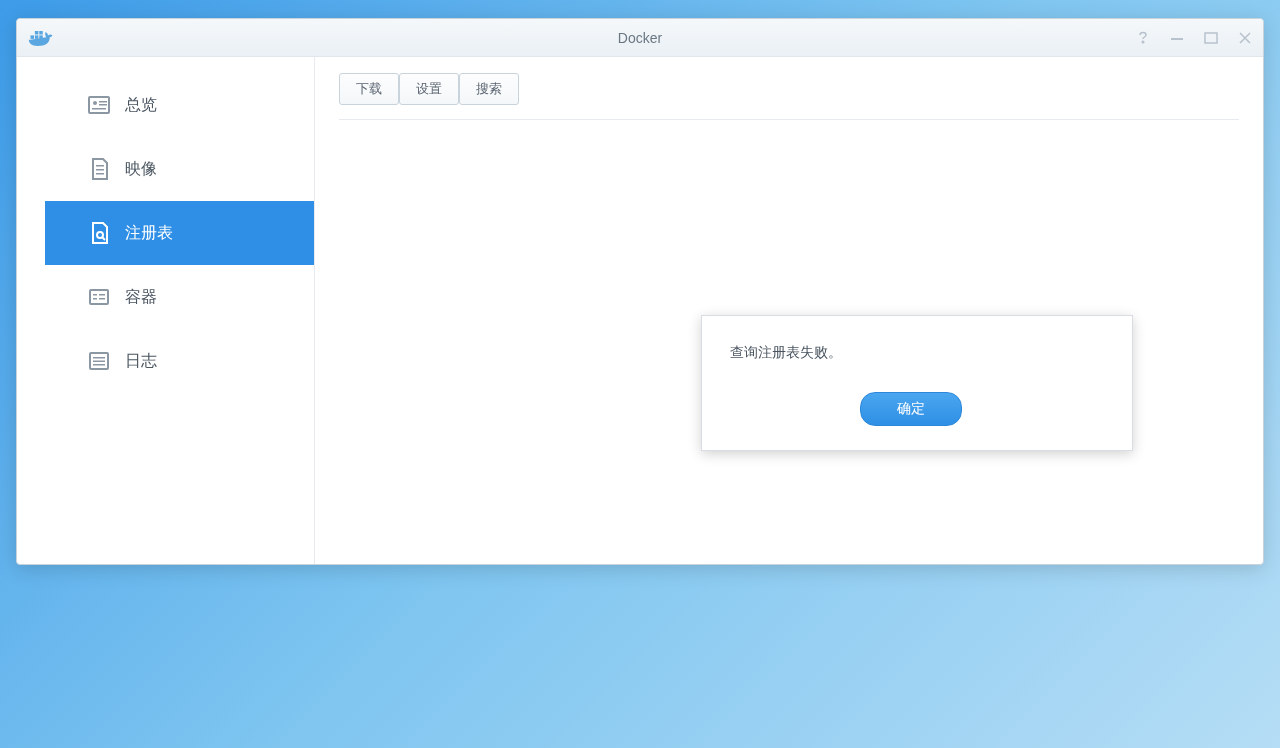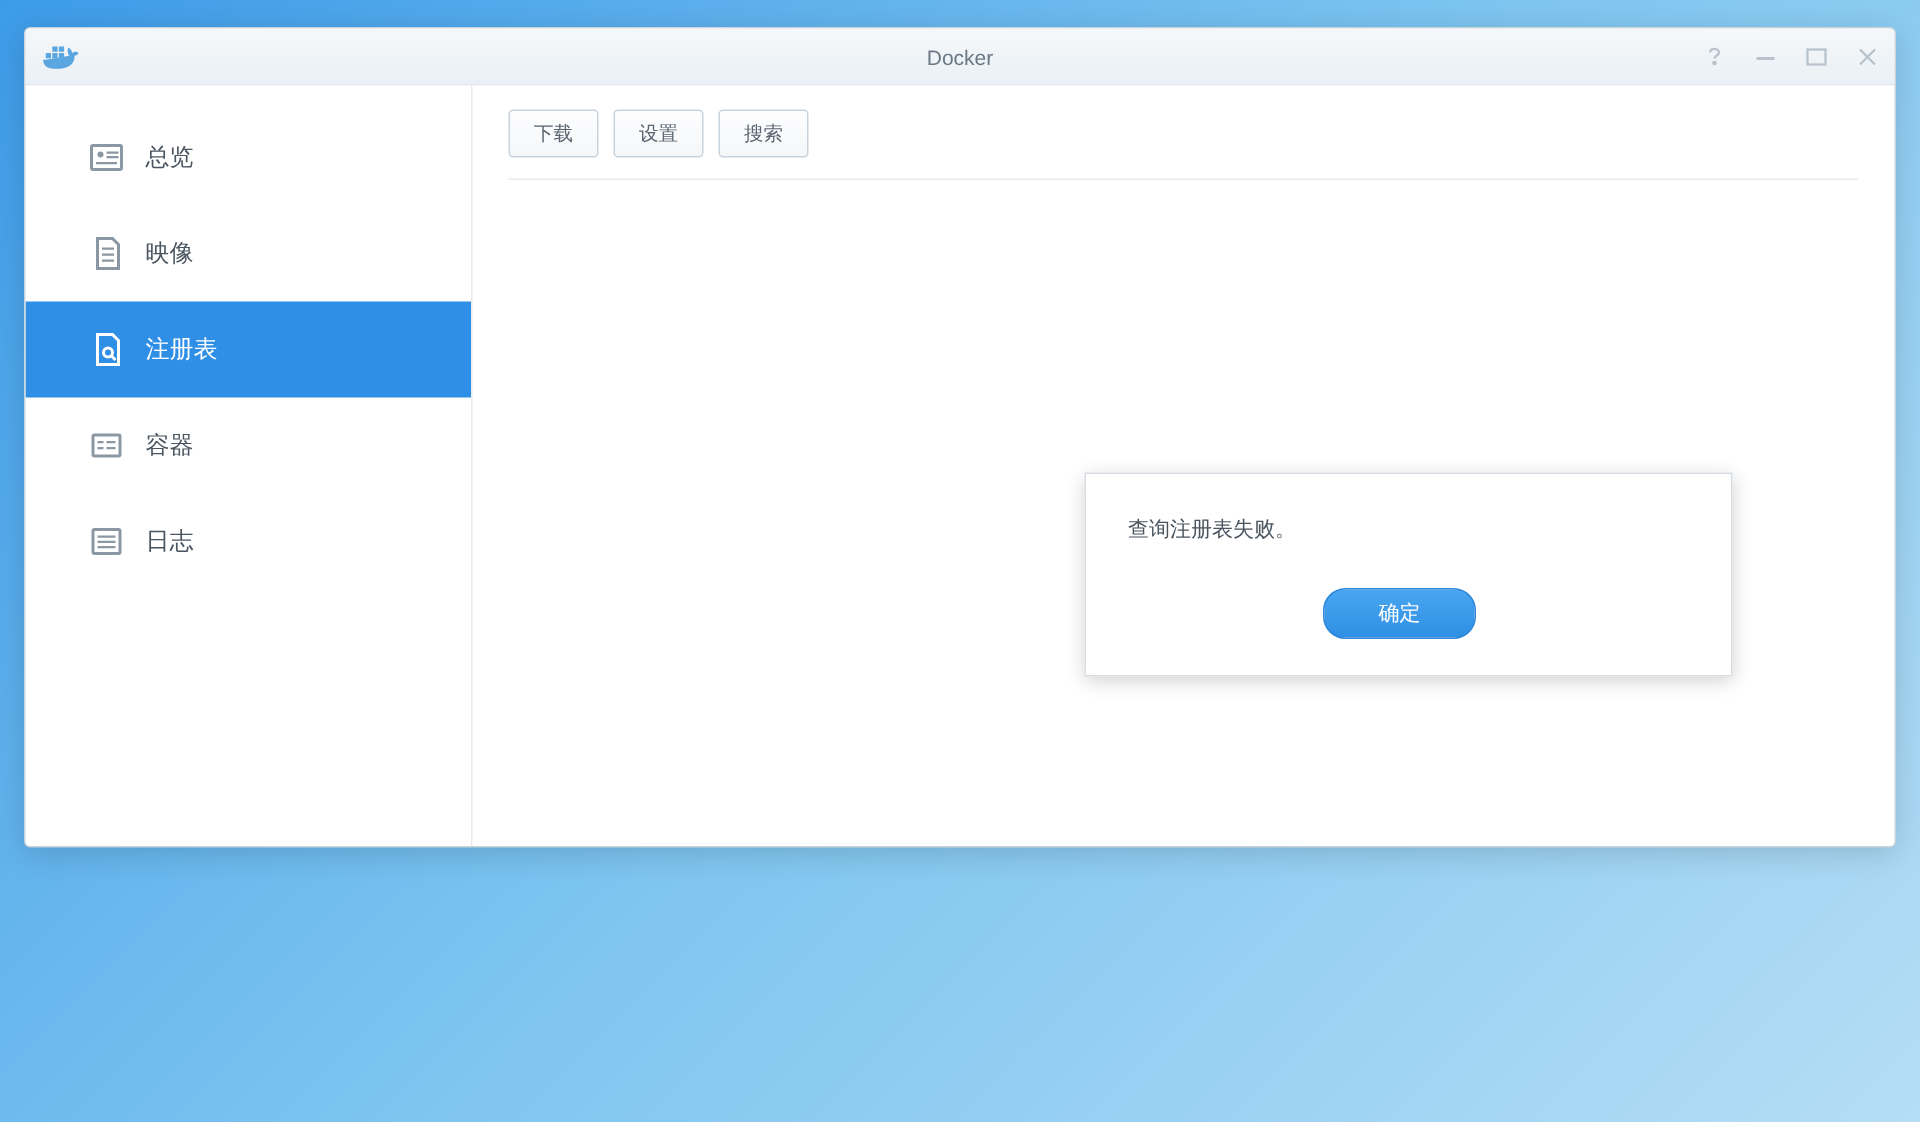--- a/index.html
+++ b/index.html
@@ -64,20 +64,21 @@
     }
     .body {
       flex: 1;
       display: flex;
       overflow: hidden;
     }
     .sidebar {
       width: 298px;
       border-right: 1px solid #e7ebef;
       padding-top: 16px;
+      padding-left: 28px;
     }
     .sidebar-item {
       height: 64px;
       display: flex;
       align-items: center;
       padding-left: 42px;
       cursor: pointer;
       color: #4a5560;
     }
     .sidebar-item.active {
@@ -94,21 +95,20 @@
       font-size: 16px;
     }
     .main {
       flex: 1;
       position: relative;
       padding: 16px 24px;
     }
     .toolbar {
       display: flex;
       align-items: flex-end;
-      gap: 10px;
       padding-bottom: 14px;
       border-bottom: 1px solid #e7ebef;
     }
     .toolbar-btn {
       height: 32px;
       padding: 0 16px;
       background: linear-gradient(to bottom, #fdfdfe, #f4f7f9);
       border: 1px solid #c9d3dc;
       border-radius: 3px;
       color: #5a6470;
@@ -146,21 +146,21 @@
     .clear-icon {
       width: 18px;
       height: 18px;
       color: #c5cdd5;
       cursor: pointer;
       flex-shrink: 0;
     }
     .dialog {
       position: absolute;
       top: 258px;
-      left: 408px;
+      left: 386px;
       width: 432px;
       background: #ffffff;
       border: 1px solid #d7dde3;
       box-shadow: 0 3px 12px rgba(0,0,0,0.18);
       padding: 28px 40px 24px 28px;
     }
     .dialog-message {
       color: #4a5560;
       font-size: 14px;
       margin-bottom: 30px;

